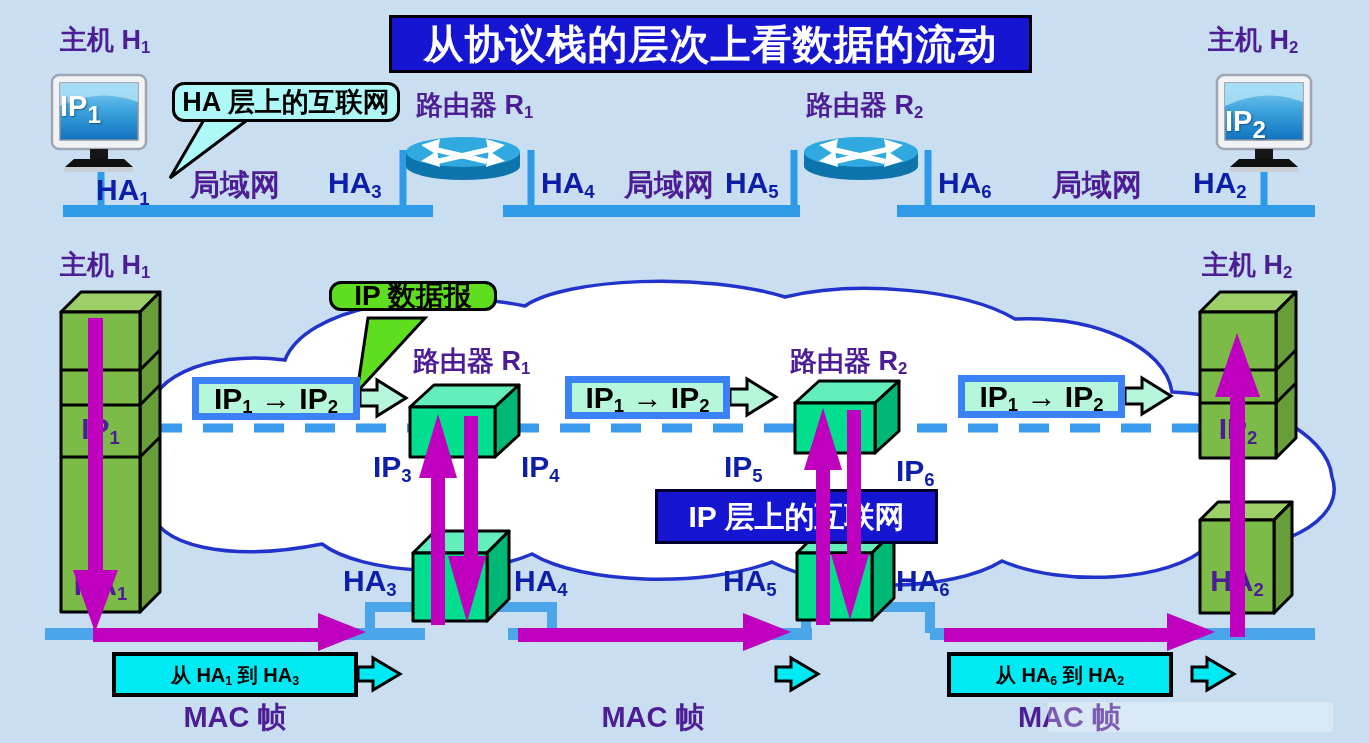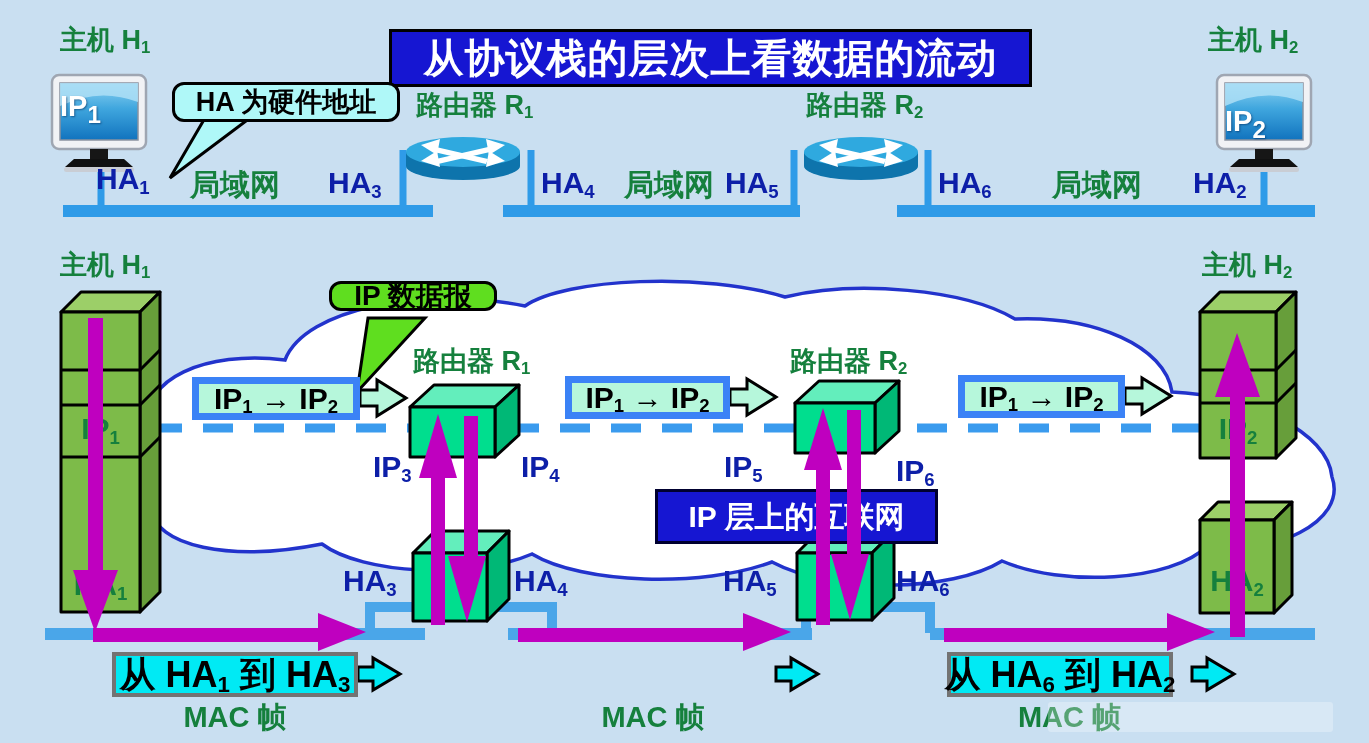--- a/index.html
+++ b/index.html
@@ -1,28 +1,28 @@
 <!DOCTYPE html>
 <html style="--background: #C9DFF1; --title-bg: #1616D2; --banner-bg: #1616D2; --lan-bar-top: #2F9BE8; --lan-bar-bottom: #4AA6E9; --magenta-arrow: #BF00BF; --cyan-box: #00EAF4; --mint-box: #B6F7DB; --callout-ha-bg: #AFF8F8; --callout-ip-bg: #5FDE1F; --tower-front: #7DBB49; --tower-top: #9CCF68; --tower-side: #679E3A; --cube-front: #00DE8E; --cube-top: #63EEBC; --cube-side: #00B876; --label-navy: #0D1FA8; --cloud-stroke: #2233CC;"><head>
 <meta charset="utf-8">
 <style>
   html,body{margin:0;padding:0}
   #stage{position:relative;width:1369px;height:743px;background:var(--background,#C9DFF1);
          font-family:"Liberation Sans","DejaVu Sans",sans-serif;overflow:hidden}
   svg.layer{position:absolute;left:0;top:0}
   .l1{z-index:1}.l2{z-index:3}
   .html-layer{position:absolute;left:0;top:0;width:100%;height:100%;z-index:2}
-  .lbl{position:absolute;font-weight:bold;font-size:30px;color:#15803d;white-space:nowrap;line-height:1}
+  .lbl{position:absolute;font-weight:bold;font-size:30px;color:#4c1d95;white-space:nowrap;line-height:1}
   .navy{color:var(--label-navy,#0D1FA8)}
   .f27{font-size:27px}.f29{font-size:29px}
   .lbl sub,.box sub{font-size:.62em;position:relative;top:.26em;vertical-align:baseline;line-height:0}
   .box{position:absolute;display:flex;align-items:center;justify-content:center;
        font-weight:bold;white-space:nowrap;box-sizing:border-box;line-height:1}
   .mintbox{background:var(--mint-box,#B6F7DB);border:7px solid #3b82f6;font-size:30px}
-  .cyanbox{background:var(--cyan-box,#00EAF4);border:4px solid #737373;font-size:36px}
+  .cyanbox{background:var(--cyan-box,#00EAF4);border:4px solid #000000;font-size:20px}
   .titlebar{background:var(--title-bg,#1616D2);border:3px solid #000;color:#fff;font-size:40px;letter-spacing:1px}
   .bannerbar{background:var(--banner-bg,#1616D2);border:3px solid #000030;color:#fff;font-size:30px}
   .callout{position:absolute;border:3px solid #000;border-radius:12px;font-weight:bold;font-size:27px;
            display:flex;align-items:center;justify-content:center;white-space:nowrap;box-sizing:border-box}
   .callout-ha{background:var(--callout-ha-bg,#AFF8F8)}
   .callout-ip{background:var(--callout-ip-bg,#5FDE1F);font-size:28px}
   .screen-lbl{position:absolute;color:#fff;font-weight:bold;font-size:29px;
               text-shadow:1px 1px 2px rgba(0,40,90,.55);line-height:1}
   .ctr{text-align:center}
   .watermark{position:absolute;background:rgba(255,255,255,.28);border-radius:3px}
@@ -169,43 +169,43 @@
     <use href="#mint-ar" class="mint-f" transform="translate(730,397)"></use>
     <use href="#mint-ar" class="mint-f" transform="translate(1125,396)"></use>
 
     <use href="#cy-ar" class="cy-f" transform="translate(358,674)"></use>
     <use href="#cy-ar" class="cy-f" transform="translate(776,674)"></use>
     <use href="#cy-ar" class="cy-f" transform="translate(1192,674)"></use>
   </svg>
 
   <div class="html-layer">
 
-    <div class="box titlebar" style="left:389px;top:29px;width:643px;height:58px">
+    <div class="box titlebar" style="left:389px;top:15px;width:643px;height:58px">
       <span class="t">从协议栈的层次上看数据的流动</span>
     </div>
 
     <div class="lbl f27" style="left:60px;top:27px">
       <span>主机 H</span><sub>1</sub></div>
     <div class="lbl f27" style="left:1208px;top:27px">
       <span>主机 H</span><sub>2</sub></div>
     <div class="lbl f27" style="left:416px;top:92px">
       <span>路由器 R</span><sub>1</sub></div>
     <div class="lbl f27" style="left:806px;top:92px">
       <span>路由器 R</span><sub>2</sub></div>
 
     <div class="callout callout-ha" style="left:172px;top:82px;width:228px;height:40px">
-      <span class="t">HA 为硬件地址</span>
+      <span class="t">HA 层上的互联网</span>
     </div>
 
     <div class="screen-lbl" style="left:60px;top:92px;width:78px">
       <span>IP</span><sub>1</sub></div>
     <div class="screen-lbl" style="left:1225px;top:107px;width:68px">
       <span>IP</span><sub>2</sub></div>
 
-    <div class="lbl navy" style="left:96px;top:164px">
+    <div class="lbl navy" style="left:96px;top:175px">
       <span>HA</span><sub>1</sub></div>
     <div class="lbl" style="left:190px;top:170px">局域网</div>
     <div class="lbl navy" style="left:328px;top:168px">
       <span>HA</span><sub>3</sub></div>
     <div class="lbl navy" style="left:541px;top:168px">
       <span>HA</span><sub>4</sub></div>
     <div class="lbl" style="left:624px;top:170px">局域网</div>
     <div class="lbl navy" style="left:725px;top:168px">
       <span>HA</span><sub>5</sub></div>
     <div class="lbl navy" style="left:938px;top:168px">

